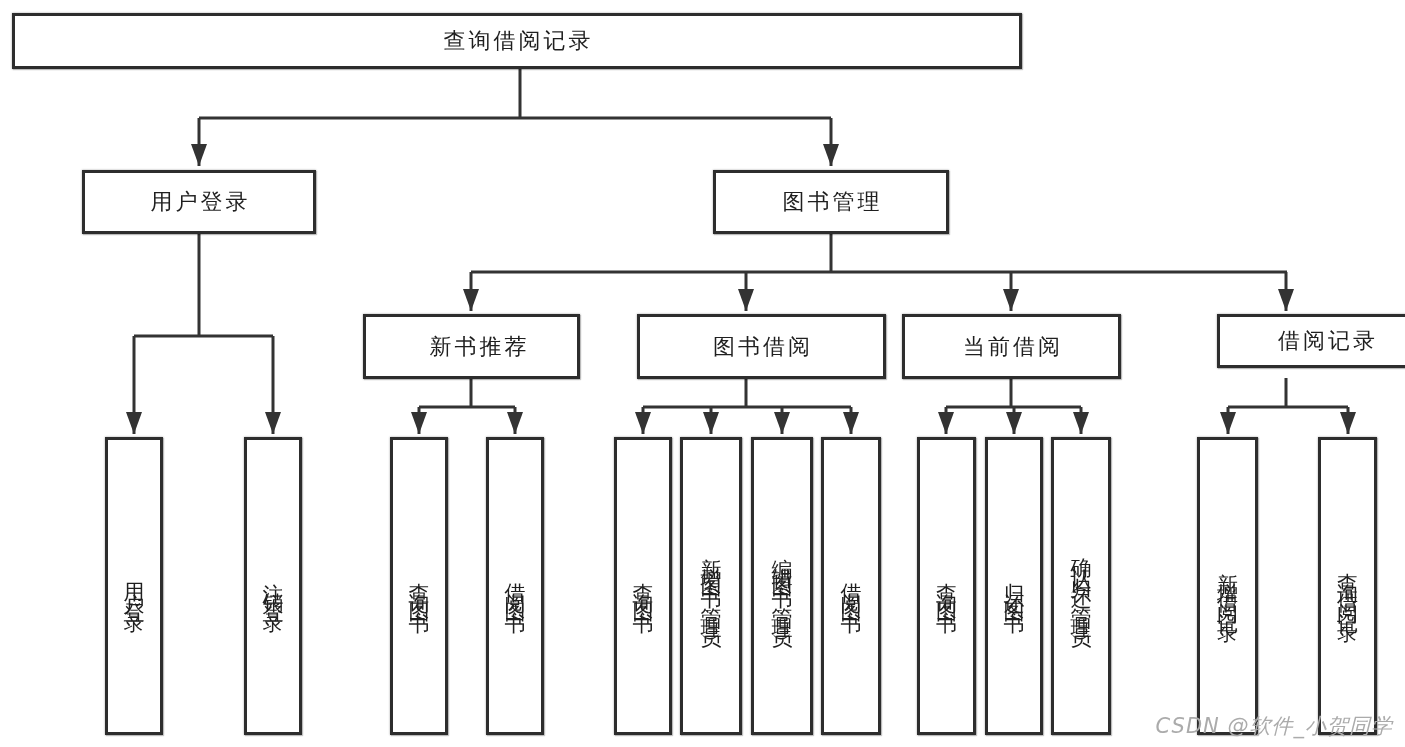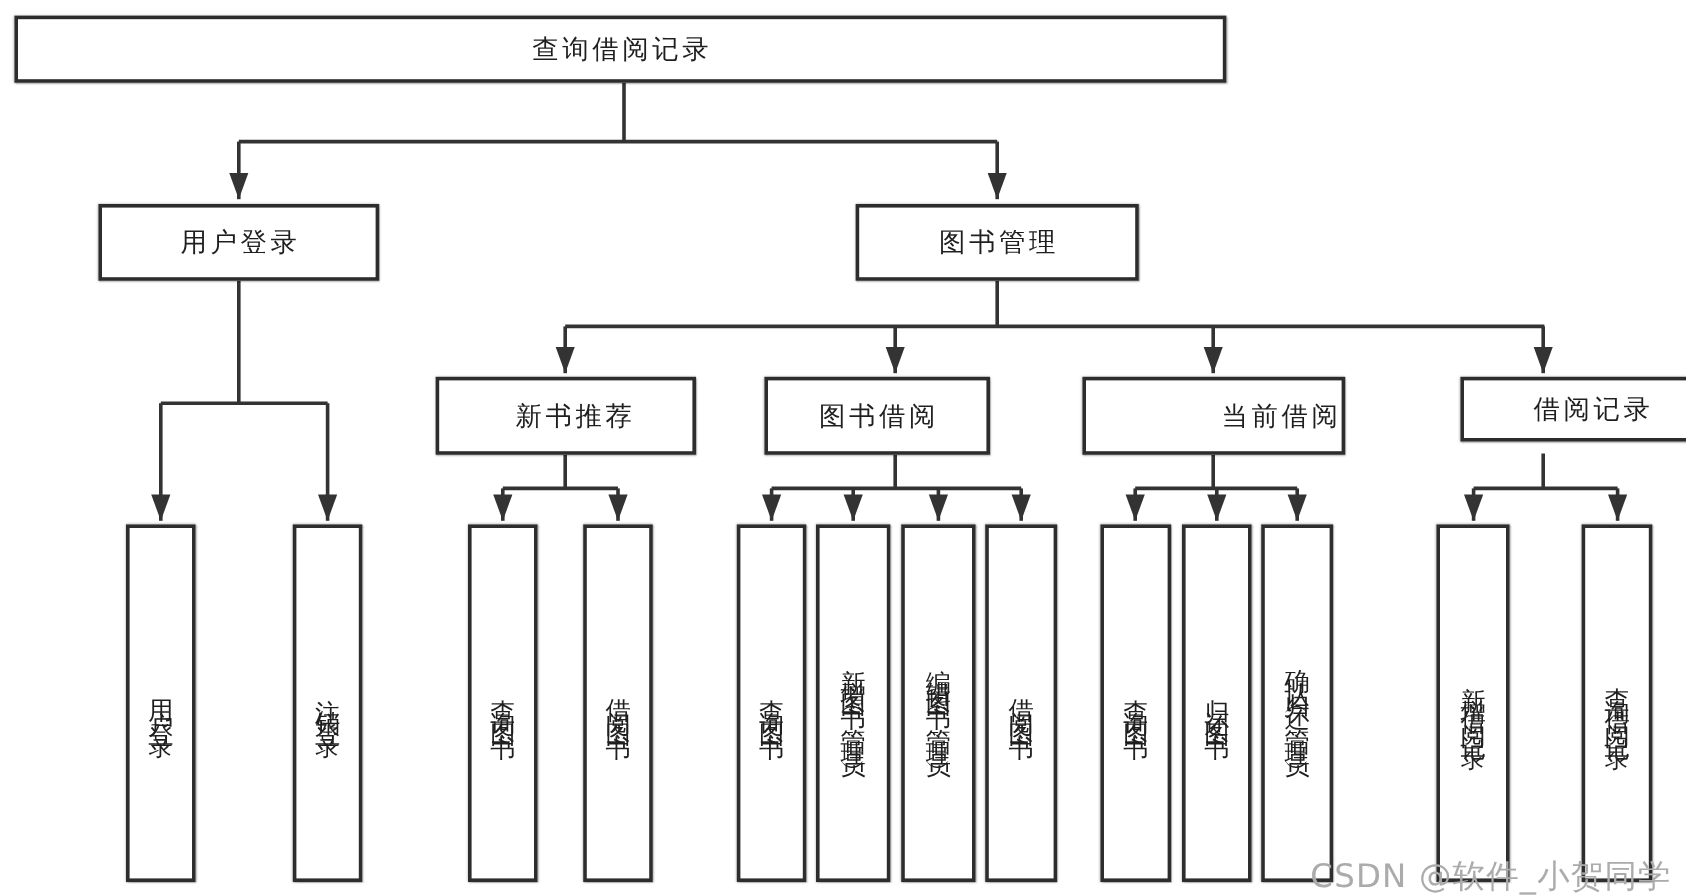--- a/index.html
+++ b/index.html
@@ -49,47 +49,48 @@
     letter-spacing: 10px;
     white-space: nowrap;
   }
   
   .n-root   { left: 12px;   top: 13px;  width: 1010px; height: 56px; }
   
   .n-ulogin { left: 82px;   top: 170px; width: 234px;  height: 64px; }
   .n-bmgmt  { left: 713px;  top: 170px; width: 236px;  height: 64px; }
   
   .n-newb   { left: 363px;  top: 314px; width: 217px;  height: 65px; padding-left: 16px; }
-  .n-bborr  { left: 637px;  top: 314px; width: 188px;  height: 65px; }
-  .n-cborr  { left: 902px;  top: 314px; width: 219px;  height: 65px; justify-content: flex-end; }
+  .n-bborr  { left: 637px;  top: 314px; width: 249px;  height: 65px; }
+  .n-cborr  { left: 902px;  top: 314px; width: 219px;  height: 65px; }
   .n-brec   { left: 1177px; top: 314px; width: 219px;  height: 54px; margin-left: 40px; }
   
   .leaf { top: 437px; height: 298px; }
   .l-g1a { left: 105px;  width: 58px; }
   .l-g1b { left: 244px;  width: 58px; }
   .l-g2a { left: 390px;  width: 58px; }
   .l-g2b { left: 486px;  width: 58px; }
   .l-g3a { left: 614px;  width: 58px; }
   .l-g3b { left: 680px;  width: 62px; }
   .l-g3c { left: 751px;  width: 62px; }
   .l-g3d { left: 821px;  width: 60px; }
   .l-g4a { left: 917px;  width: 59px; }
   .l-g4b { left: 985px;  width: 58px; }
   .l-g4c { left: 1051px; width: 60px; }
   .l-g5a { left: 1197px; width: 61px; }
   .l-g5b { left: 1318px; width: 59px; }
   .watermark {
     position: absolute;
     right: 12px;
     top: 712px;
-    font-size: 27px;
+    font-size: 21px;
     letter-spacing: 1px;
     color: var(--watermark);
     z-index: 3;
     pointer-events: none;
+    font-style: italic;
   }
 </style>
 </head>
 <body>
 
 <div class="canvas">
 
   <svg class="wires" viewBox="0 0 1405 747" xmlns="http://www.w3.org/2000/svg" aria-hidden="true">
     <defs>
       <marker id="arr" markerUnits="userSpaceOnUse" markerWidth="22" markerHeight="18" viewBox="0 0 22 18" refX="22" refY="9" orient="auto">

